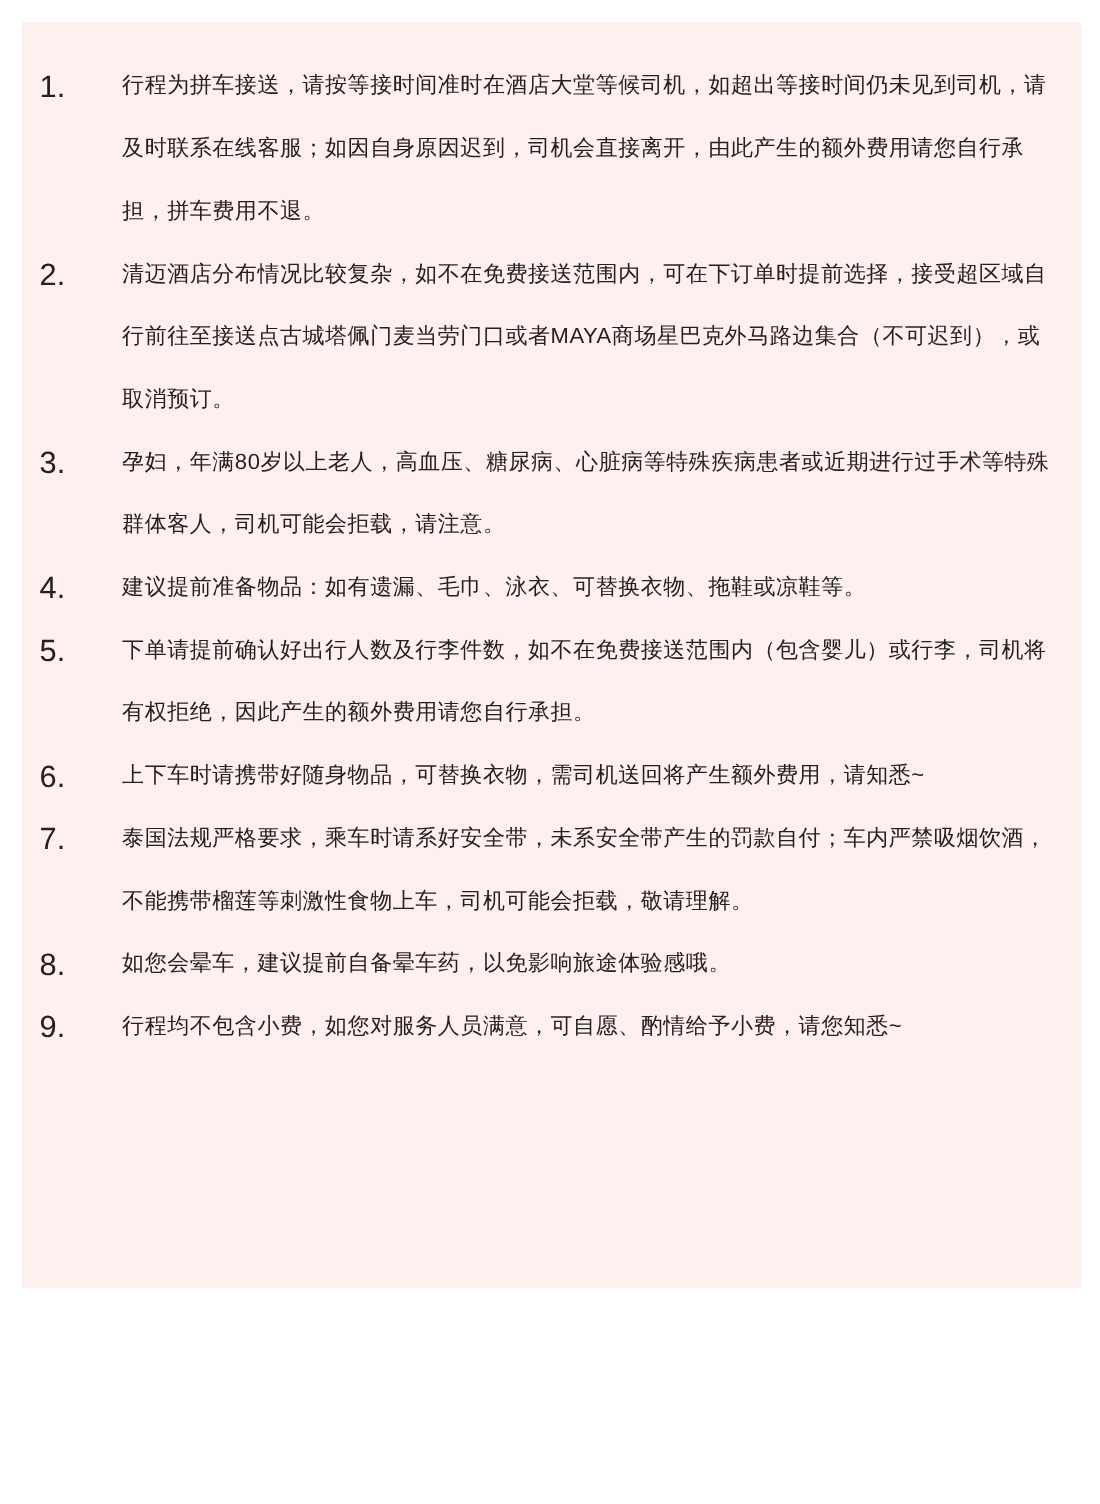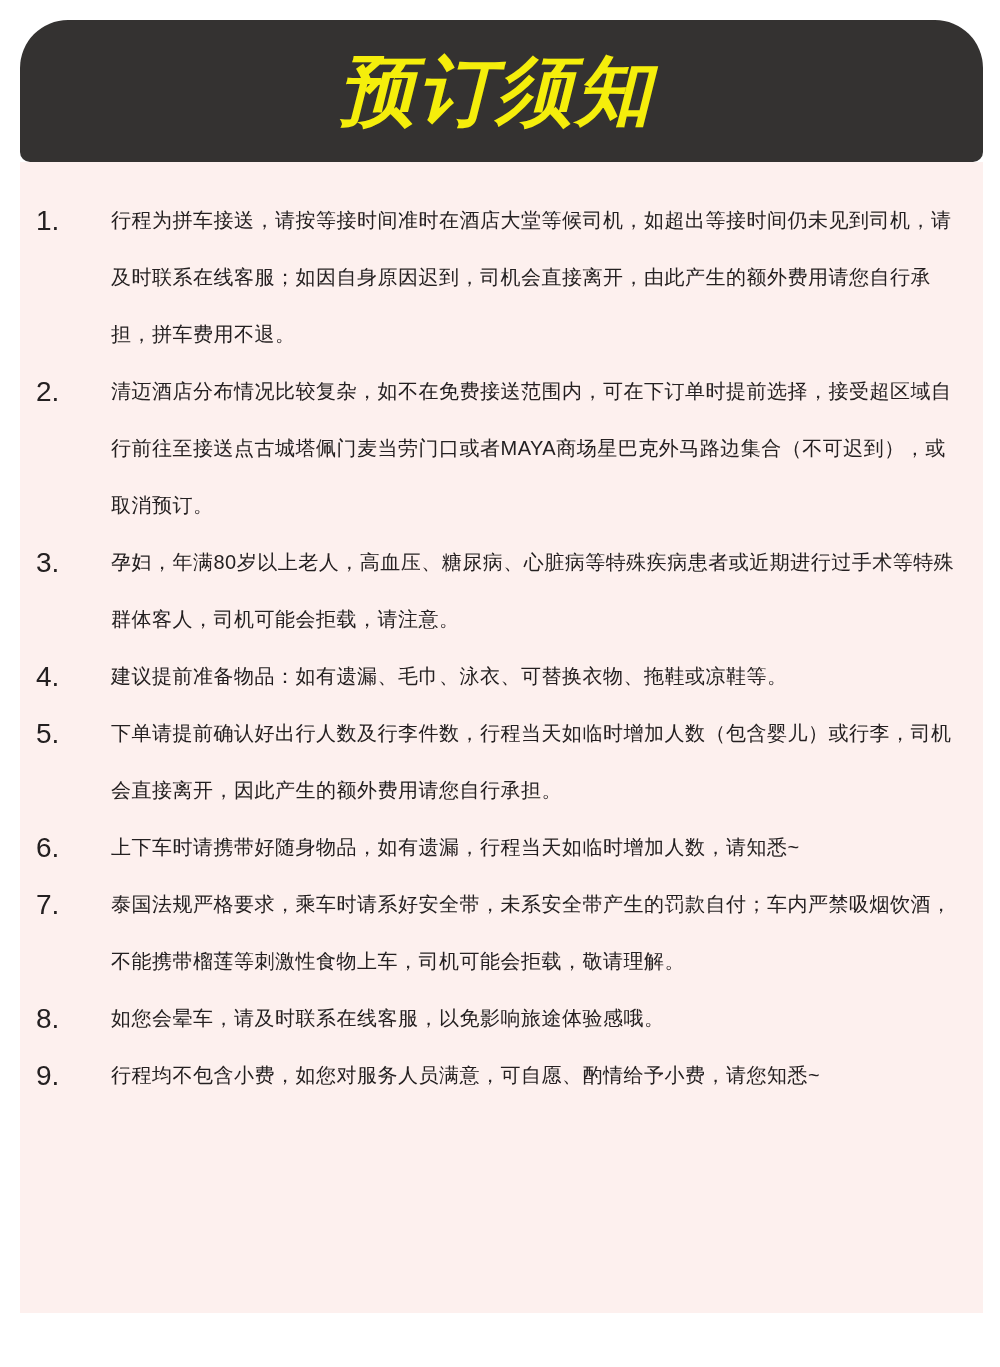--- a/index.html
+++ b/index.html
@@ -67,56 +67,53 @@
     color:var(--text-color);
     letter-spacing:0.5px;
     text-align:left;
     margin-left:48px;
   }
 </style>
 </head>
 <body>
 
 <div class="card">
-  <div class="card-header">
-    <div class="card-title">预订须知</div>
-  </div>
   <div class="card-body">
     <ol class="notice-list">
       <li class="notice-item">
         <span class="notice-num">1.</span>
         <p class="notice-text">行程为拼车接送，请按等接时间准时在酒店大堂等候司机，如超出等接时间仍未见到司机，请及时联系在线客服；如因自身原因迟到，司机会直接离开，由此产生的额外费用请您自行承担，拼车费用不退。</p>
       </li>
       <li class="notice-item">
         <span class="notice-num">2.</span>
         <p class="notice-text">清迈酒店分布情况比较复杂，如不在免费接送范围内，可在下订单时提前选择，接受超区域自行前往至接送点古城塔佩门麦当劳门口或者MAYA商场星巴克外马路边集合（不可迟到），或取消预订。</p>
       </li>
       <li class="notice-item">
         <span class="notice-num">3.</span>
         <p class="notice-text">孕妇，年满80岁以上老人，高血压、糖尿病、心脏病等特殊疾病患者或近期进行过手术等特殊群体客人，司机可能会拒载，请注意。</p>
       </li>
       <li class="notice-item">
         <span class="notice-num">4.</span>
         <p class="notice-text">建议提前准备物品：如有遗漏、毛巾、泳衣、可替换衣物、拖鞋或凉鞋等。</p>
       </li>
       <li class="notice-item">
         <span class="notice-num">5.</span>
-        <p class="notice-text">下单请提前确认好出行人数及行李件数，行程当天如临时增加人数（包含婴儿）或行李，司机会直接离开，因此产生的额外费用请您自行承担。</p>
+        <p class="notice-text">下单请提前确认好出行人数及行李件数，如不在免费接送范围内（包含婴儿）或行李，司机将有权拒绝，因此产生的额外费用请您自行承担。</p>
       </li>
       <li class="notice-item">
         <span class="notice-num">6.</span>
-        <p class="notice-text">上下车时请携带好随身物品，如有遗漏，行程当天如临时增加人数，请知悉~</p>
+        <p class="notice-text">上下车时请携带好随身物品，可替换衣物，需司机送回将产生额外费用，请知悉~</p>
       </li>
       <li class="notice-item">
         <span class="notice-num">7.</span>
         <p class="notice-text">泰国法规严格要求，乘车时请系好安全带，未系安全带产生的罚款自付；车内严禁吸烟饮酒，不能携带榴莲等刺激性食物上车，司机可能会拒载，敬请理解。</p>
       </li>
       <li class="notice-item">
         <span class="notice-num">8.</span>
-        <p class="notice-text">如您会晕车，请及时联系在线客服，以免影响旅途体验感哦。</p>
+        <p class="notice-text">如您会晕车，建议提前自备晕车药，以免影响旅途体验感哦。</p>
       </li>
       <li class="notice-item">
         <span class="notice-num">9.</span>
         <p class="notice-text">行程均不包含小费，如您对服务人员满意，可自愿、酌情给予小费，请您知悉~</p>
       </li>
     </ol>
   </div>
 </div>
 
 </body></html>

